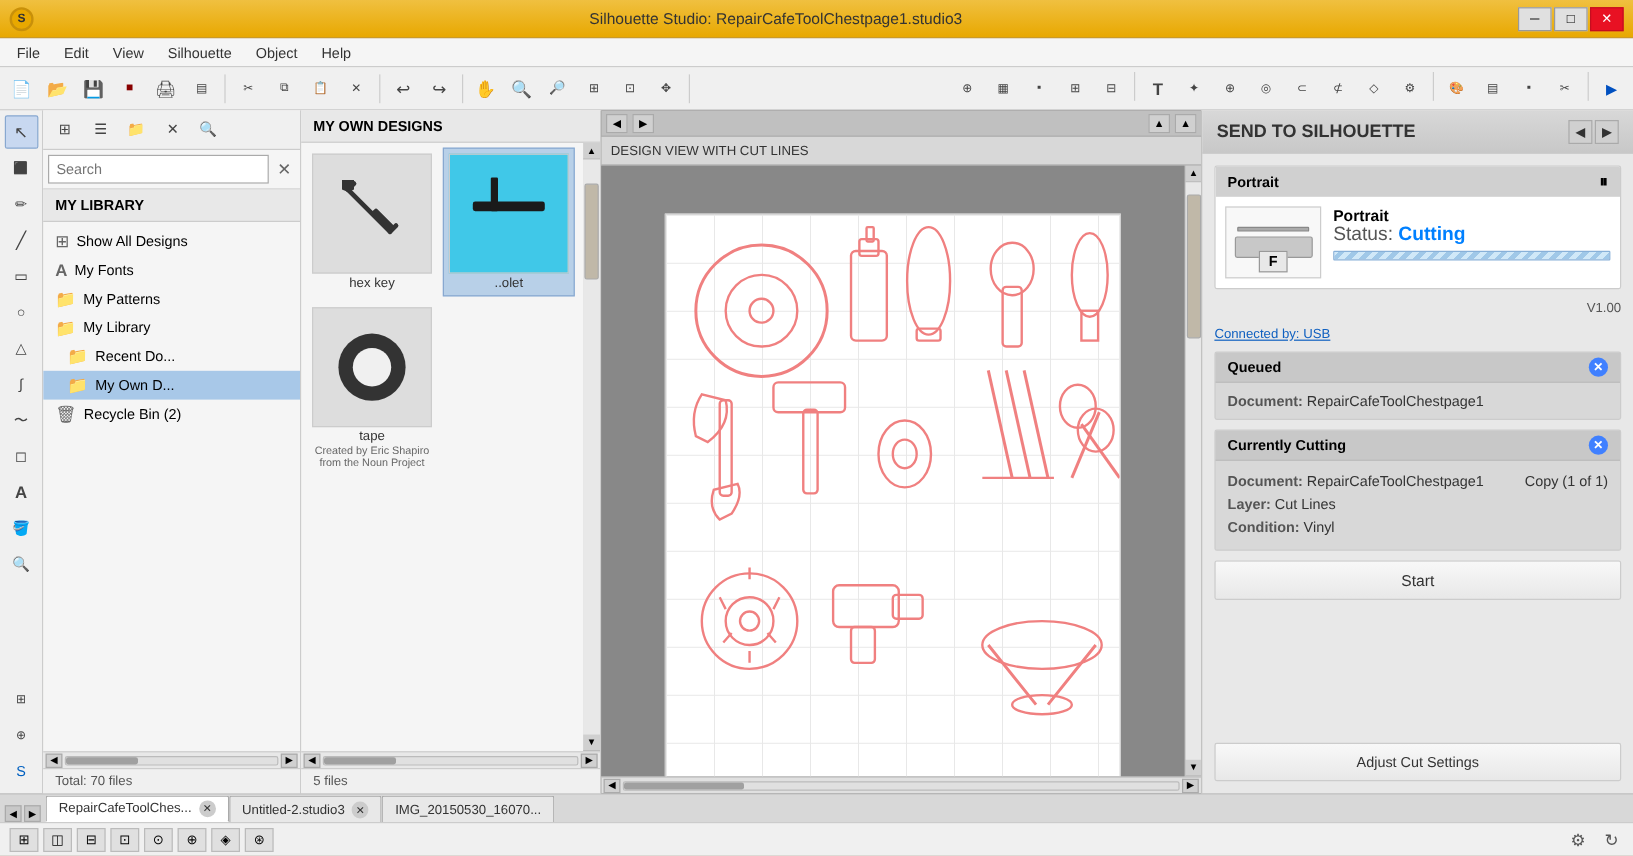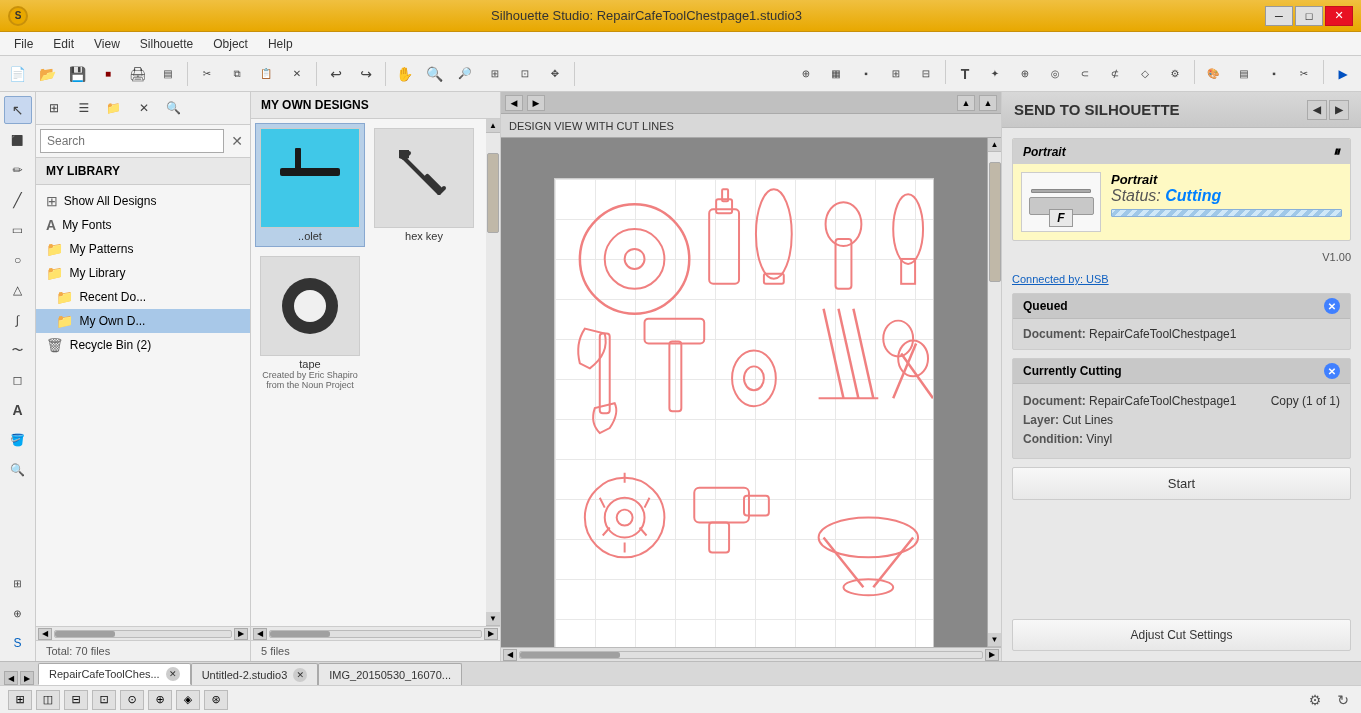--- a/index.html
+++ b/index.html
@@ -358,25 +358,24 @@
       width: 20px; height: 20px;
       background: #d0d0d0;
       border: 1px solid #aaa;
       display: flex; align-items: center; justify-content: center;
       cursor: pointer; font-size: 10px;
     }
     #right-content { flex: 1; padding: 10px; overflow-y: auto; display: flex; flex-direction: column; gap: 8px; }
 
     
     #machine-card {
-      background: #fef9c3;
+      background: #ffffff;
       border: 1px solid #ccc;
       border-radius: 2px;
       overflow: hidden;
-      font-style: italic;
     }
     #machine-card-header {
       background: #d0d0d0;
       padding: 4px 10px;
       display: flex;
       justify-content: space-between;
       align-items: center;
       font-size: 12px;
       font-weight: bold;
     }
@@ -737,41 +736,41 @@
 
     <div id="lib-footer">Total: 70 files</div>
   </div>
 
   <div id="designs-panel">
     <div id="designs-header">MY OWN DESIGNS</div>
     <div id="designs-wrapper">
       <div id="designs-grid-container">
         <div id="designs-grid">
 
-          <div class="design-item selected">
-            <div class="design-thumb cyan">
-              <svg width="80" height="80" viewBox="0 0 80 80">
-                <rect x="10" y="30" width="60" height="8" rx="2" fill="#1a1a1a"></rect>
-                <rect x="25" y="10" width="6" height="28" rx="1" fill="#1a1a1a"></rect>
-              </svg>
-            </div>
-            <div class="design-label">..olet</div>
-          </div>
-
           <div class="design-item">
             <div class="design-thumb">
               <svg width="80" height="80" viewBox="0 0 80 80">
                 <line x1="20" y1="20" x2="55" y2="55" stroke="#333" stroke-width="4" stroke-linecap="round"></line>
                 <line x1="55" y1="55" x2="60" y2="50" stroke="#333" stroke-width="4" stroke-linecap="round"></line>
                 <line x1="20" y1="20" x2="25" y2="15" stroke="#333" stroke-width="4" stroke-linecap="round"></line>
                 <rect x="38" y="42" width="22" height="6" rx="2" fill="#333" transform="rotate(45 49 45)"></rect>
                 <polygon points="15,12 25,12 25,20 20,22 15,20" fill="#333"></polygon>
               </svg>
             </div>
             <div class="design-label">hex key</div>
+          </div>
+
+          <div class="design-item selected">
+            <div class="design-thumb cyan">
+              <svg width="80" height="80" viewBox="0 0 80 80">
+                <rect x="10" y="30" width="60" height="8" rx="2" fill="#1a1a1a"></rect>
+                <rect x="25" y="10" width="6" height="28" rx="1" fill="#1a1a1a"></rect>
+              </svg>
+            </div>
+            <div class="design-label">..olet</div>
           </div>
 
 
 
           <div class="design-item">
             <div class="design-thumb">
               <svg width="80" height="80" viewBox="0 0 80 80">
                 <circle cx="40" cy="40" r="28" fill="#333"></circle>
                 <circle cx="40" cy="40" r="16" fill="#f0f0f0"></circle>
               </svg>

